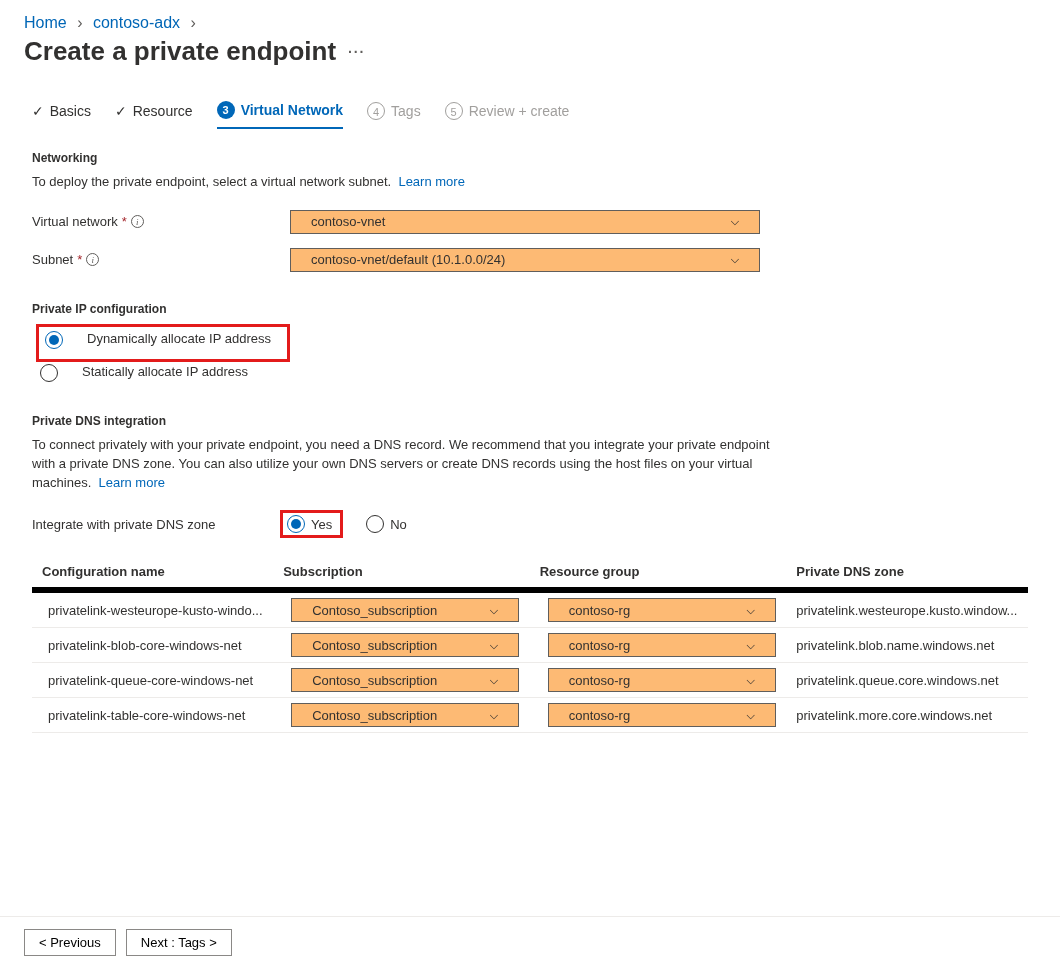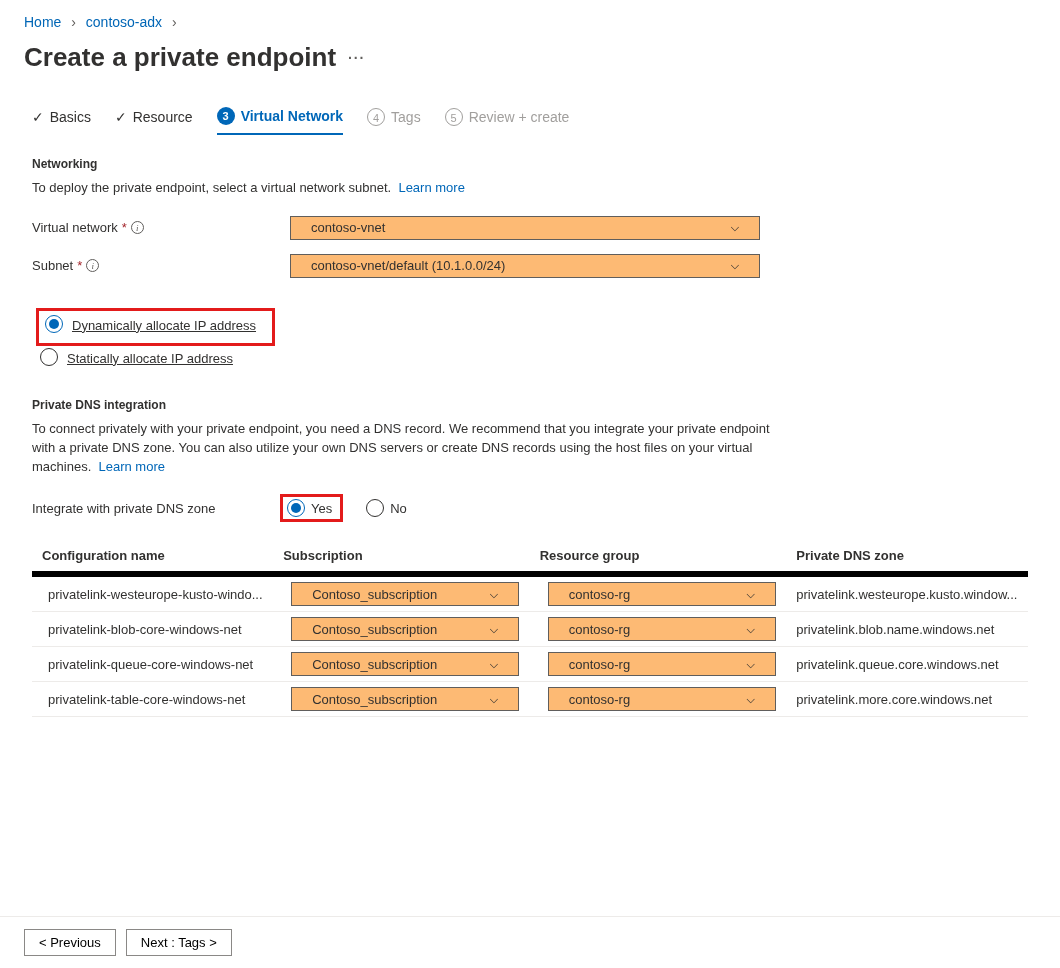--- a/index.html
+++ b/index.html
@@ -7,22 +7,22 @@
     margin: 0;
     font-family: "Segoe UI", -apple-system, sans-serif;
     font-size: 13px;
     color: #323130;
     background: #fff;
   }
   .page {
     padding: 14px 24px 0 24px;
   }
   .breadcrumb {
-    font-size: 14px;
-    margin-bottom: 12px;
+    font-size: 16px;
+    margin-bottom: 4px;
   }
   .breadcrumb a { color: #0066b6; text-decoration: none; cursor: pointer; }
   .breadcrumb .sep { color: #605e5c; margin: 0 6px; }
   h1.title {
     font-size: 26px;
     font-weight: 600;
     margin: 2px 0 28px 0;
     display: flex;
     align-items: center;
   }
@@ -80,21 +80,21 @@
   .select {
     width: 470px; height: 24px;
     border: 1px solid #605e5c;
     background: #fdba74;
     display:flex; align-items:center; justify-content:space-between;
     padding: 0 20px; font-size:13px; cursor:pointer;
   }
   .select.small { width: 228px; margin-left: 8px; }
   .chev { font-size: 11px; color: #323130; }
   .radio-group { margin-top: 6px; margin-left: 4px;}
-  .radio-row { display:flex; align-items:flex-end; gap:9px; margin-bottom: 6px; padding:2px 4px;text-decoration:underline;}
+  .radio-row { display:flex; align-items:flex-start; gap:24px; margin-bottom: 6px; padding:2px 4px;}
   .radio {
     width:18px;height:18px;border:1px solid #323130;border-radius:50%;
     display:inline-flex;align-items:center;justify-content:center;cursor:pointer;
   }
   .radio.sel { border-color:#0067b8;}
   .radio.sel::after{content:"";width:10px;height:10px;background:#0067b8;border-radius:50%;}
   .hl { border: 3px solid #e31b1b; display:inline-flex; padding: 2px 12px 2px 2px; align-items:center;}
   .section-block { margin-top: 30px; }
   .inline-radios { display:flex; align-items:center; gap:23px;}
   .inline-radios .hl { padding: 2px 8px 2px 4px; }
@@ -176,20 +176,21 @@
           <span class="req">*</span>
         <span class="info">i</span>
       </div>
       <div class="select">
         <span>contoso-vnet/default (10.1.0.0/24)</span>
         <span class="chev">⌵</span>
       </div>
     </div>
 
     <div class="section-block">
+      <div class="section-head">Private IP configuration</div>
       <div class="radio-group">
         <span class="hl">
           <span class="radio-row">
             <span class="radio sel"></span>
             <span>Dynamically allocate IP address</span>
           </span>
         </span>
         <div class="radio-row">
           <span class="radio"></span>
           <span>Statically allocate IP address</span>

